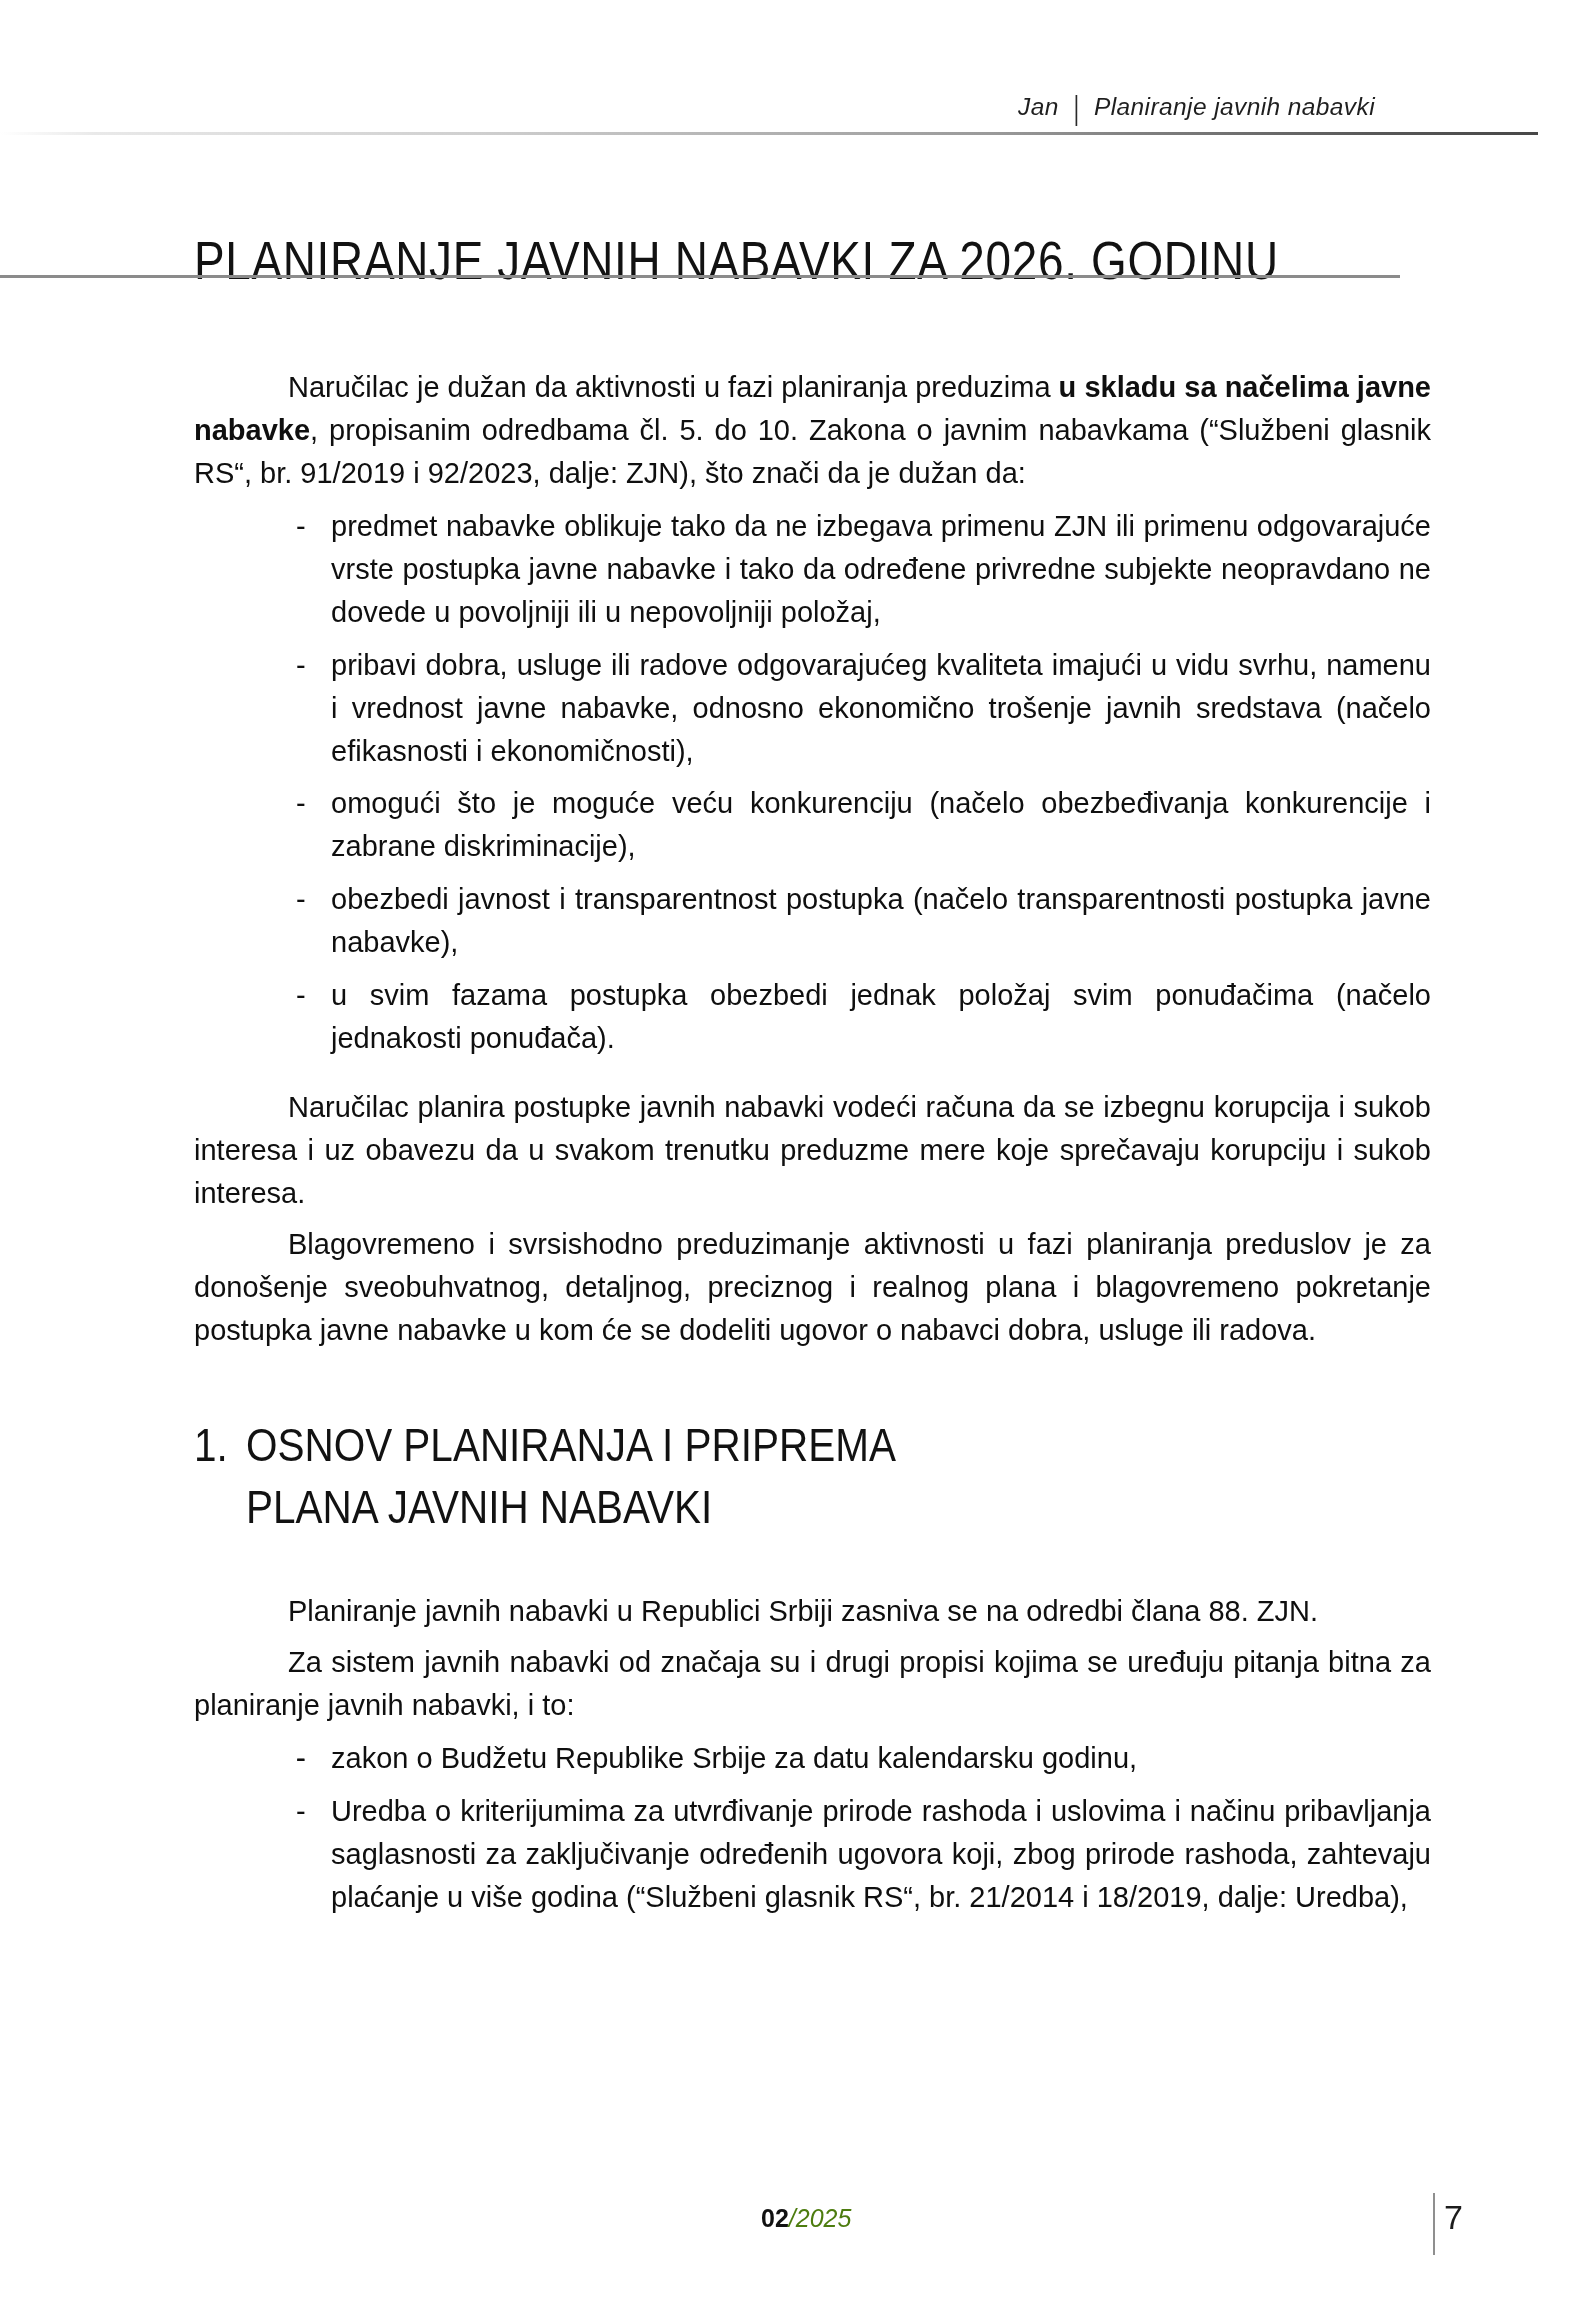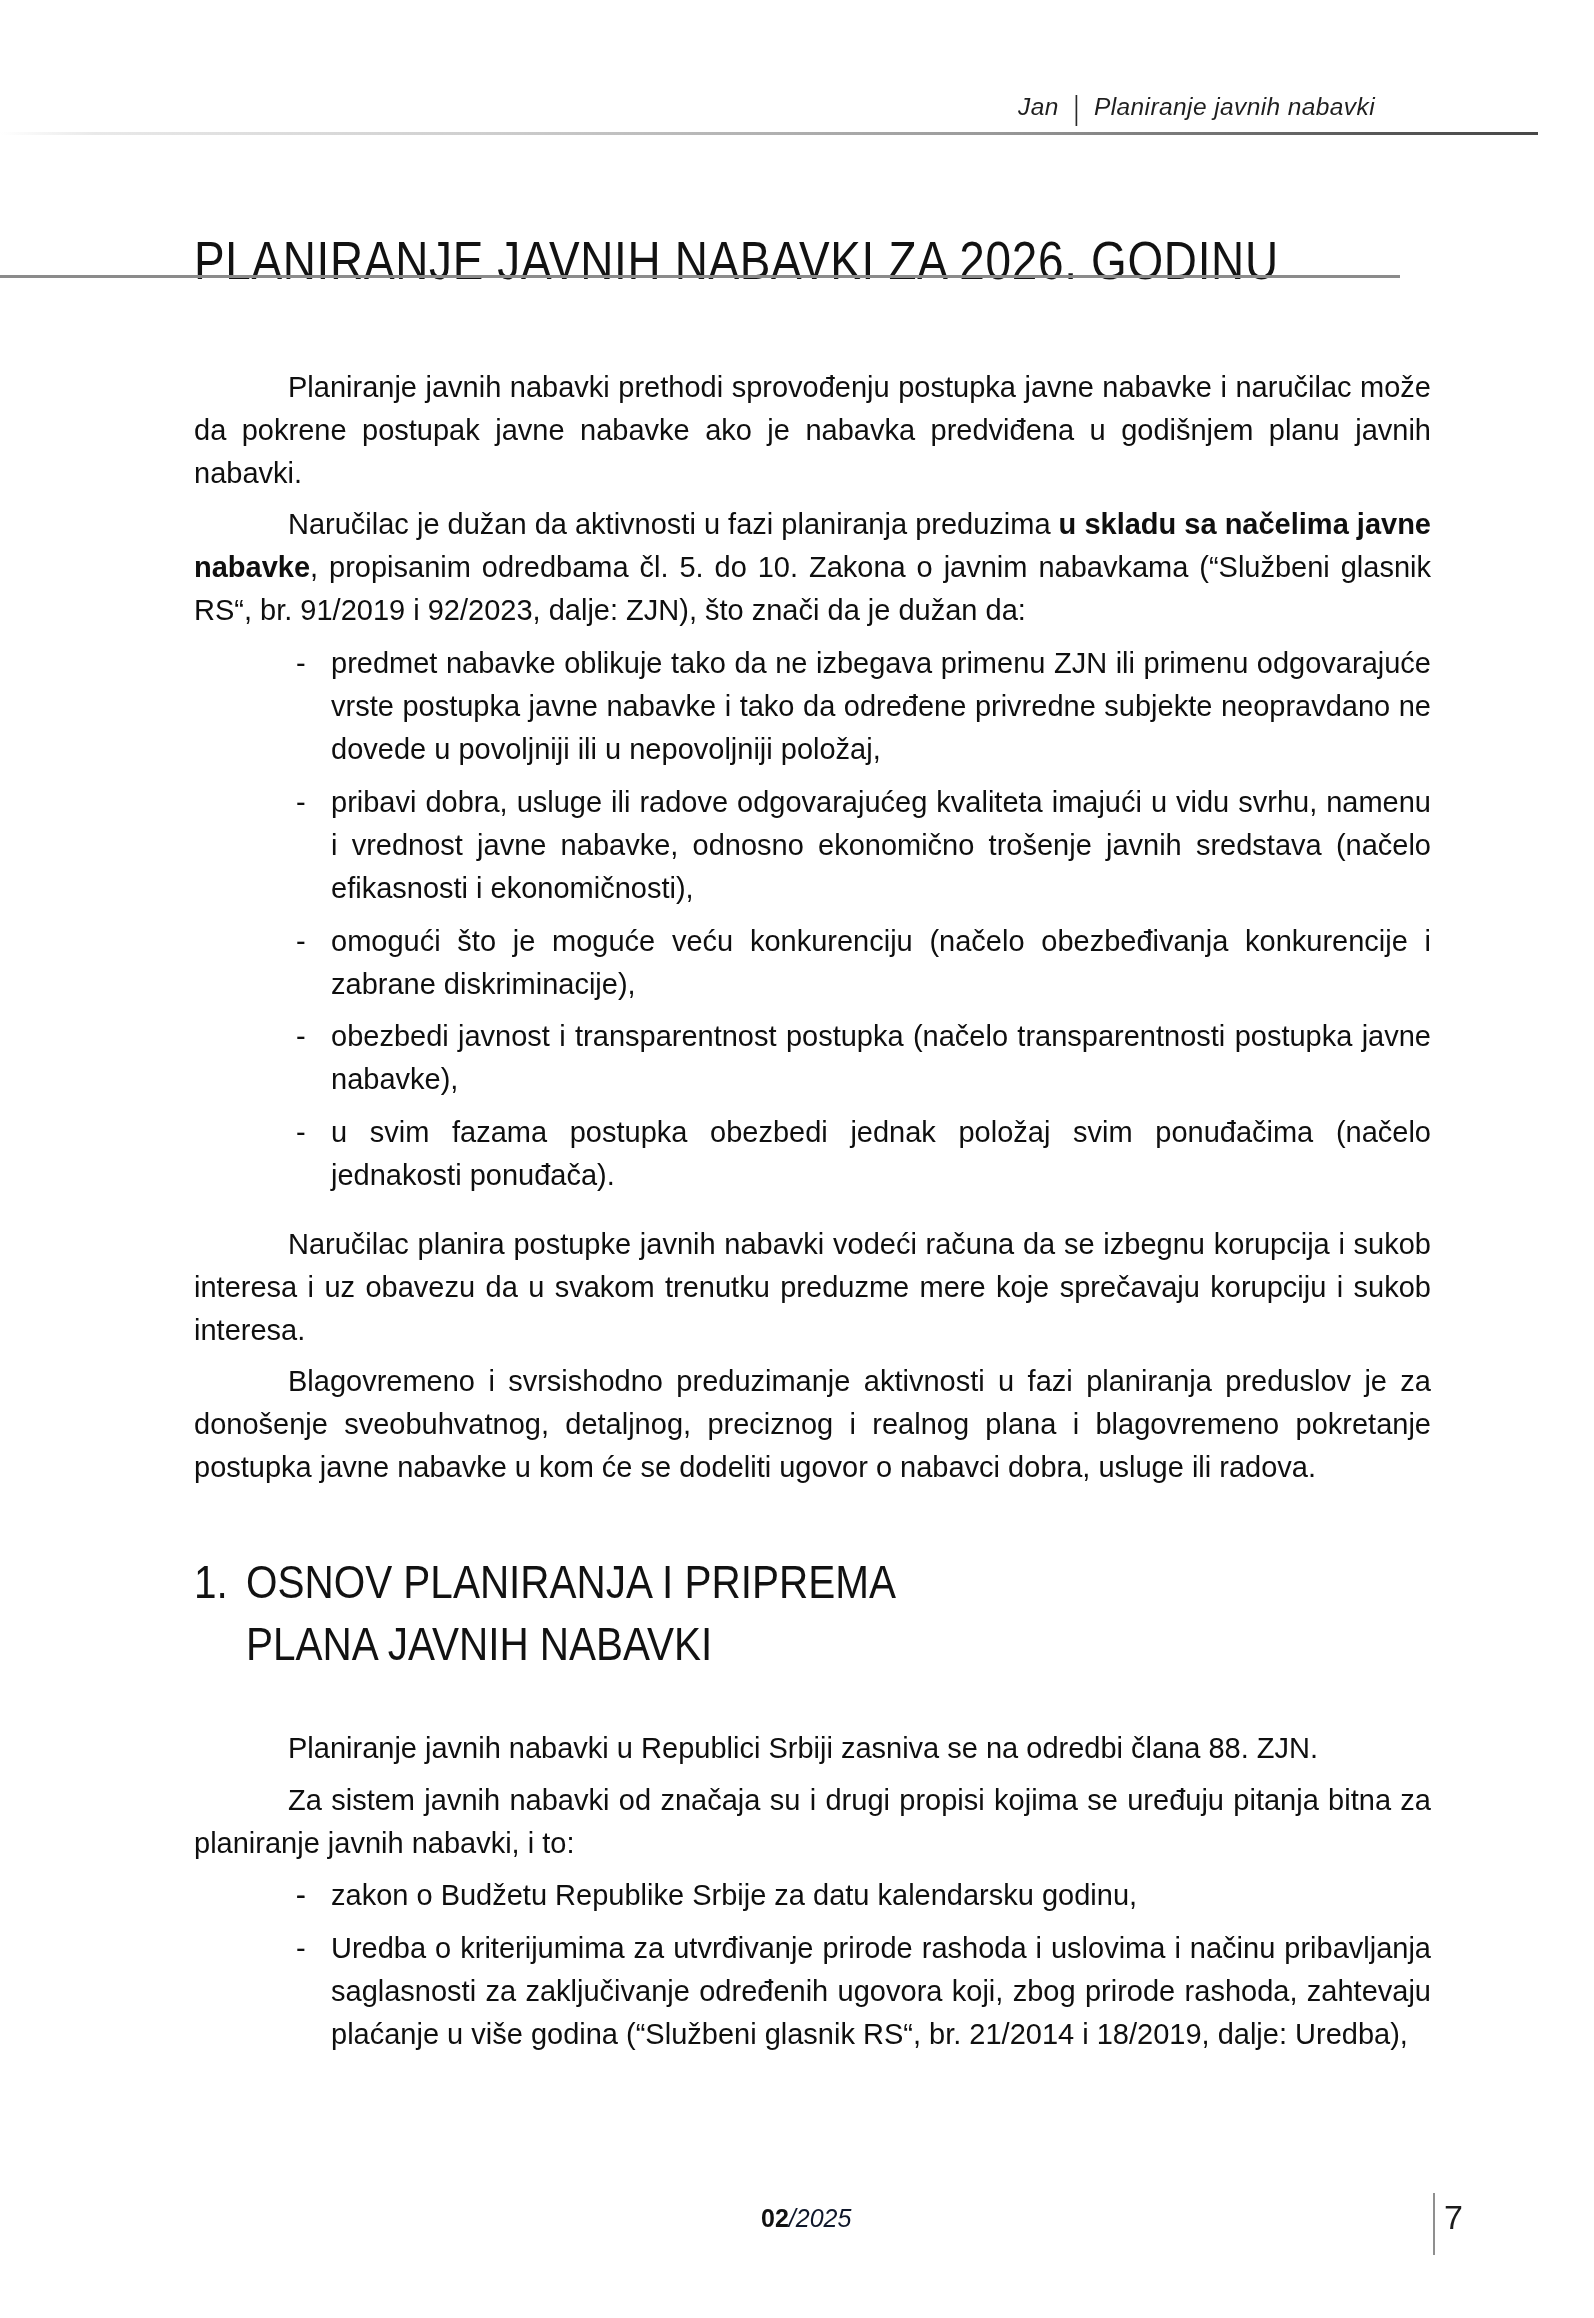--- a/index.html
+++ b/index.html
@@ -70,21 +70,21 @@
   .section-heading .h-num{flex:none;width:59px;text-indent:0;}
   .section-heading .h-lines{text-indent:0;}
   .section-heading .h-line{display:block;}
   .p-after-heading{margin-top:52px;}
   
   .footer-issue{
     position:absolute;left:761px;top:2204px;
     font-size:25px;color:#111111;white-space:nowrap;
   }
   .footer-issue .issue-no{font-weight:700;font-style:normal;text-align:right;}
-  .footer-issue .issue-yr{font-weight:400;font-style:italic;color:#0f172a;}
+  .footer-issue .issue-yr{font-weight:400;font-style:italic;color:#4d7c0f;}
   .pagenum-rule{
     position:absolute;left:1433px;top:2193px;width:1.6px;height:62px;
     background:#8f8f8f;
   }
   .pagenum{
     position:absolute;left:1444px;top:2198px;
     font-size:34px;font-weight:400;color:#1c1c1c;
   }
 </style>
 </head>
@@ -97,21 +97,20 @@
     <span class="header-sep">|</span>
     <span>Planiranje javnih nabavki</span>
   </div>
   <div class="rule-top"></div>
 
   <h1 class="article-title">PLANIRANJE JAVNIH NABAVKI ZA 2026. GODINU</h1>
   <div class="rule-title"></div>
 
   <div class="article">
 
-    <p class="para">Planiranje javnih nabavki prethodi sprovođenju postupka javne nabavke i naručilac može da pokrene postupak javne nabavke ako je nabavka predviđena u godišnjem planu javnih nabavki.</p>
 
     <p class="para"><span>Naručilac je dužan da aktivnosti u fazi planiranja preduzima </span><span class="bold-inline">u skladu sa načelima javne nabavke</span><span>, propisanim odredbama čl. 5. do 10. Zakona o javnim nabavkama (“Službeni glasnik RS“, br. 91/2019 i 92/2023, dalje: ZJN), što znači da je dužan da:</span></p>
 
     <div class="blist">
       <div class="blist-item">
         <span class="bullet-marker">-</span>
         <span>predmet nabavke oblikuje tako da ne izbegava primenu ZJN ili primenu odgovarajuće vrste postupka javne nabavke i tako da određene privredne subjekte neopravdano ne dovede u povoljniji ili u nepovoljniji položaj,</span>
       </div>
       <div class="blist-item">
         <span class="bullet-marker">-</span>

